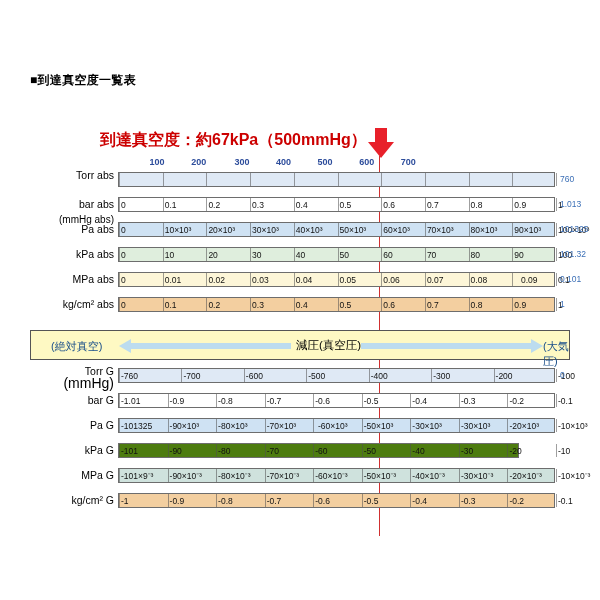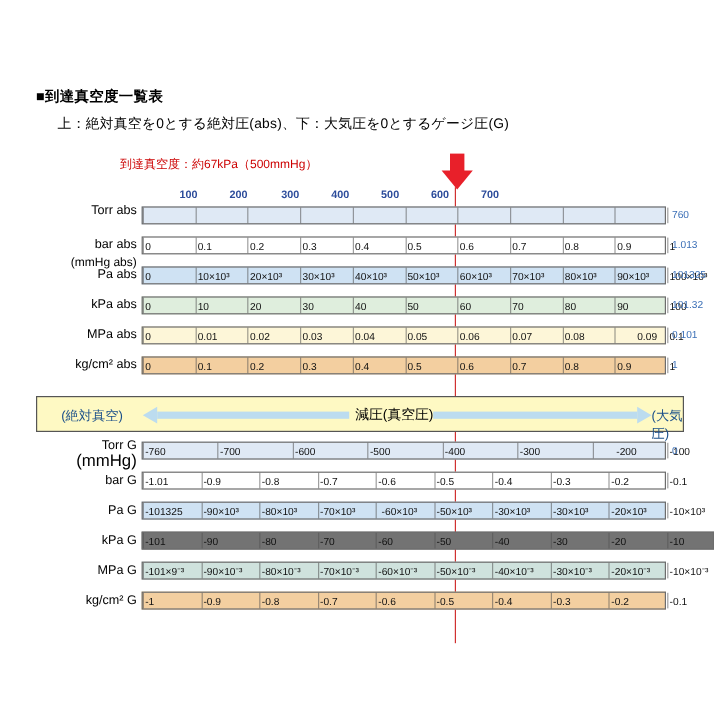--- a/index.html
+++ b/index.html
@@ -2,21 +2,21 @@
 <html><head>
 <meta charset="utf-8">
 <style>
   html,body{margin:0;padding:0;}
   body{width:600px;height:600px;background:#ffffff;font-family:"Liberation Sans",sans-serif;overflow:hidden;}
   .page{position:relative;width:600px;height:600px;}
 
   .title{position:absolute;left:30px;top:72px;font-size:12px;color:#000;font-weight:bold;letter-spacing:0.3px;}
   .subtitle{position:absolute;left:48px;top:96px;font-size:11.5px;color:#000;letter-spacing:0.2px;}
 
-  .callout{position:absolute;left:100px;top:130px;font-size:10px;color:#cc0000;font-weight:normal;}
+  .callout{position:absolute;left:100px;top:130px;font-size:16px;color:#cc0000;font-weight:bold;}
 
   .arrow-down{position:absolute;left:368px;top:128px;width:26px;height:30px;}
   .arrow-down .shaft{position:absolute;left:7px;top:0;width:12px;height:16px;background:#e8202a;}
   .arrow-down .head{position:absolute;left:0;top:14px;width:0;height:0;border-left:13px solid transparent;border-right:13px solid transparent;border-top:16px solid #e8202a;}
 
   .vline{position:absolute;left:379px;top:156px;width:1px;height:380px;background:#d03030;}
 
   
   .scale{position:absolute;left:118px;height:15px;border:1px solid #6d6d6d;box-sizing:border-box;}
   .scale .tick{position:absolute;top:0;bottom:0;width:1px;background:rgba(80,80,80,.55);}
@@ -33,21 +33,20 @@
   .legend .barline{position:absolute;height:6px;background:#bcdcef;top:12px;}
   .legend .tri-l{position:absolute;top:8px;width:0;height:0;border-top:7px solid transparent;border-bottom:7px solid transparent;border-right:12px solid #bcdcef;}
   .legend .tri-r{position:absolute;top:8px;width:0;height:0;border-top:7px solid transparent;border-bottom:7px solid transparent;border-left:12px solid #bcdcef;}
 </style>
 </head>
 <body>
 
 <div class="page">
 
   <div class="title">■到達真空度一覧表</div>
-  <div class="subtitle">上：絶対真空を0とする絶対圧(abs)、下：大気圧を0とするゲージ圧(G)</div>
   <div class="callout">到達真空度：約67kPa（500mmHg）</div>
 
   <div class="arrow-down">
     <div class="shaft"></div>
       <div class="head"></div>
   </div>
 
   <div class="vline"></div>
 
   <div class="topticks" id="topticks">
@@ -179,21 +178,21 @@
         <div class="lbl" style="left: 176.8px;">0.04</div>
         <div class="tick" style="left: 218.5px;"></div>
         <div class="lbl" style="left: 220.5px;">0.05</div>
         <div class="tick" style="left: 262.2px;"></div>
         <div class="lbl" style="left: 264.2px;">0.06</div>
         <div class="tick" style="left: 305.9px;"></div>
         <div class="lbl" style="left: 307.9px;">0.07</div>
         <div class="tick" style="left: 349.6px;"></div>
         <div class="lbl" style="left: 351.6px;">0.08</div>
         <div class="tick" style="left: 393.3px;"></div>
-        <div class="lbl" style="left: 412px;">0.09</div>
+        <div class="lbl" style="left: 402px;">0.09</div>
         <div class="tick" style="left: 437px;"></div>
         <div class="lbl" style="left: 439px;">0.1</div>
       </div>
       <div class="endlabel" style="left: 560px; top: 274px;">0.101</div>
       <div class="rowlabel" style="left: 26px; top: 298px; width: 88px;">
         <div>kg/cm² abs</div>
       </div>
       <div class="scale" style="left: 118px; top: 297px; width: 437px; background: rgb(243, 207, 160);">
         <div class="tick" style="left: 0px;"></div>
         <div class="lbl" style="left: 2px;">0</div>
@@ -243,21 +242,21 @@
         <div class="lbl" style="left: 64.4286px;">-700</div>
         <div class="tick" style="left: 124.857px;"></div>
         <div class="lbl" style="left: 126.857px;">-600</div>
         <div class="tick" style="left: 187.286px;"></div>
         <div class="lbl" style="left: 189.286px;">-500</div>
         <div class="tick" style="left: 249.714px;"></div>
         <div class="lbl" style="left: 251.714px;">-400</div>
         <div class="tick" style="left: 312.143px;"></div>
         <div class="lbl" style="left: 314.143px;">-300</div>
         <div class="tick" style="left: 374.571px;"></div>
-        <div class="lbl" style="left: 376.571px; padding-left: 18px;">-200</div>
+        <div class="lbl" style="left: 376.571px;">-200</div>
         <div class="tick" style="left: 437px;"></div>
         <div class="lbl" style="left: 439px;">-100</div>
       </div>
       <div class="endlabel" style="left: 560px; top: 370px;">0</div>
       <div class="rowlabel" style="left: 26px; top: 394px; width: 88px;">
         <div>bar G</div>
       </div>
       <div class="scale" style="left: 118px; top: 393px; width: 437px; background: rgb(255, 255, 255);">
         <div class="tick" style="left: 0px;"></div>
         <div class="lbl" style="left: 2px;">-1.01</div>
@@ -301,21 +300,21 @@
         <div class="tick" style="left: 339.889px;"></div>
         <div class="lbl" style="left: 341.889px;">-30×10³</div>
         <div class="tick" style="left: 388.444px;"></div>
         <div class="lbl" style="left: 390.444px;">-20×10³</div>
         <div class="tick" style="left: 437px;"></div>
         <div class="lbl" style="left: 439px;">-10×10³</div>
       </div>
       <div class="rowlabel" style="left: 26px; top: 444px; width: 88px;">
         <div>kPa G</div>
       </div>
-      <div class="scale" style="left: 118px; top: 443px; width: 477px; background: #737373;">
+      <div class="scale" style="left: 118px; top: 443px; width: 401px; background: #4d7c0f;">
         <div class="tick" style="left: 0px;"></div>
         <div class="lbl" style="left: 2px;">-101</div>
         <div class="tick" style="left: 48.5556px;"></div>
         <div class="lbl" style="left: 50.5556px;">-90</div>
         <div class="tick" style="left: 97.1111px;"></div>
         <div class="lbl" style="left: 99.1111px;">-80</div>
         <div class="tick" style="left: 145.667px;"></div>
         <div class="lbl" style="left: 147.667px;">-70</div>
         <div class="tick" style="left: 194.222px;"></div>
         <div class="lbl" style="left: 196.222px;">-60</div>

